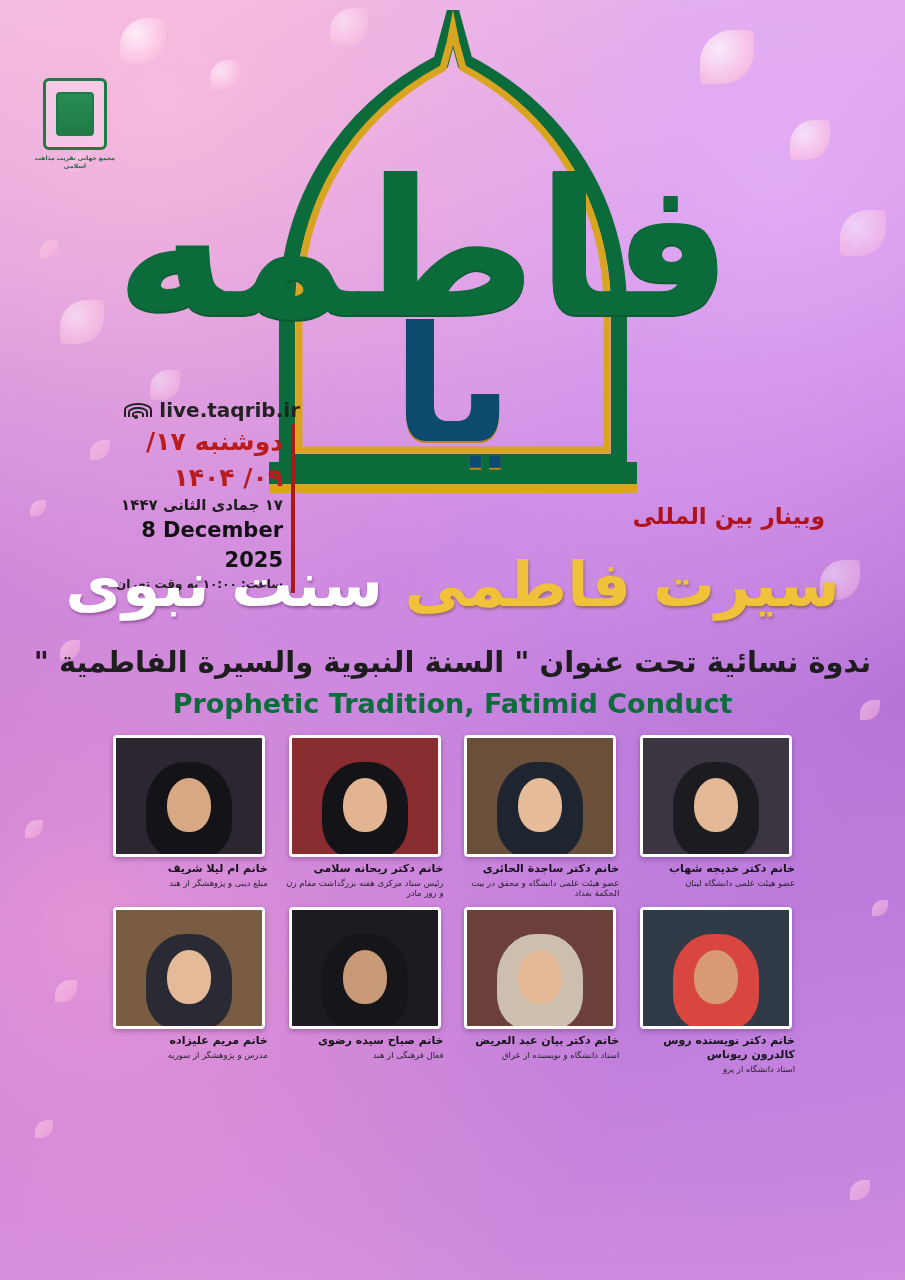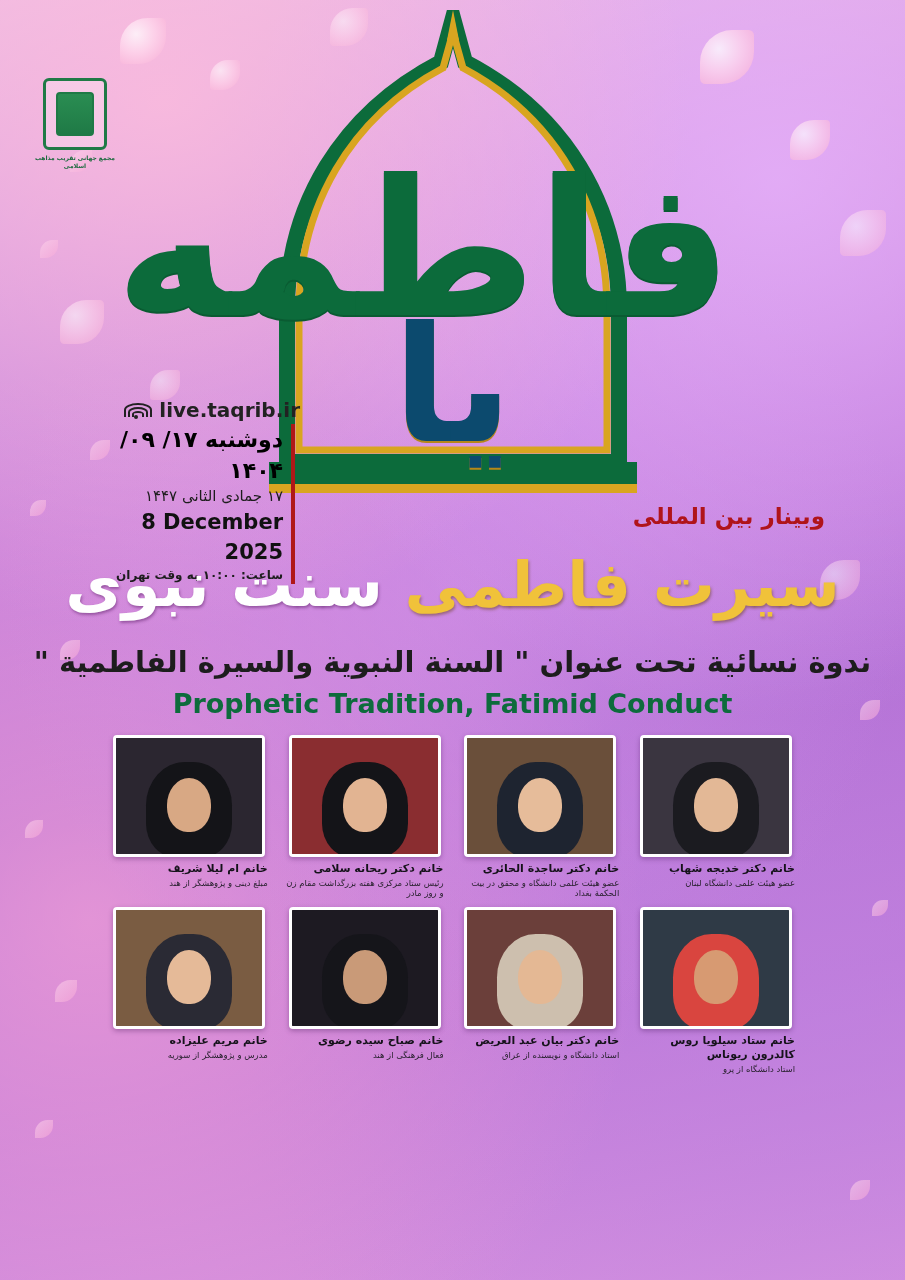--- a/index.html
+++ b/index.html
@@ -45,22 +45,22 @@
   .wifi{width:26px;height:18px;position:relative;}
   .wifi span{position:absolute;border:2px solid #222;border-bottom:none;border-radius:50% 50% 0 0;left:50%;transform:translateX(-50%);bottom:2px;}
   .wifi .a{width:8px;height:4px;}
   .wifi .b{width:16px;height:8px;}
   .wifi .c{width:24px;height:12px;}
   .wifi .dot{position:absolute;width:4px;height:4px;background:#222;border-radius:50%;bottom:0;left:11px;border:none;}
   
   .dates{position:absolute;top:424px;right:610px;width:170px;text-align:right;
     border-right:4px solid #b01818;padding-right:8px;}
   .dates div{line-height:1.42;}
-  .d1{font-size:22px;font-weight:bold;color:#000000;}
-  .d2{font-size:15px;font-weight:normal;color:#1d1d1d;}
+  .d1{font-size:25px;font-weight:bold;color:#b91c1c;}
+  .d2{font-size:15px;font-weight:bold;color:#1d1d1d;}
   .d3{font-size:21px;font-weight:bold;color:#111;direction:ltr;text-align:right;}
   .d4{font-size:12px;font-weight:bold;color:#1d1d1d;}
   
   .webinar{position:absolute;top:503px;right:80px;font-size:23px;font-weight:bold;color:#b0141a;}
   .title-fa{position:absolute;top:548px;left:0;right:0;text-align:center;
     font-size:62px;font-weight:bold;color:#ffffff;letter-spacing:-1px;
     text-shadow:1px 2px 3px rgba(80,20,90,.45);}
   .title-fa .gold{color:#f0c23a;text-shadow:1px 2px 3px rgba(90,55,0,.45);}
   .title-ar{position:absolute;top:645px;left:0;right:0;text-align:center;
     font-size:29px;font-weight:bold;color:#1d1d1d;}
@@ -184,21 +184,21 @@
       </div>
       <div class="nm">خانم ام لیلا شریف</div>
       <div class="rl">مبلغ دینی و پژوهشگر از هند</div>
     </div>
     <div class="sp">
       <div class="ph">
         <div class="bg" style="background:#2f3a46"></div>
         <div class="head" style="background:#d9453f"></div>
         <div class="face" style="background:#d79a72"></div>
       </div>
-      <div class="nm">خانم ستاد سیلویا روس کالدرون ریوناس</div>
+      <div class="nm">خانم دکتر نویسنده روس کالدرون ریوناس</div>
       <div class="rl">استاد دانشگاه از پرو</div>
     </div>
     <div class="sp">
       <div class="ph">
         <div class="bg" style="background:#6b3f3a"></div>
         <div class="head" style="background:#cdbfae"></div>
         <div class="face" style="background:#e4b894"></div>
       </div>
       <div class="nm">خانم دکتر بیان عبد العریض</div>
       <div class="rl">استاد دانشگاه و نویسنده از عراق</div>

